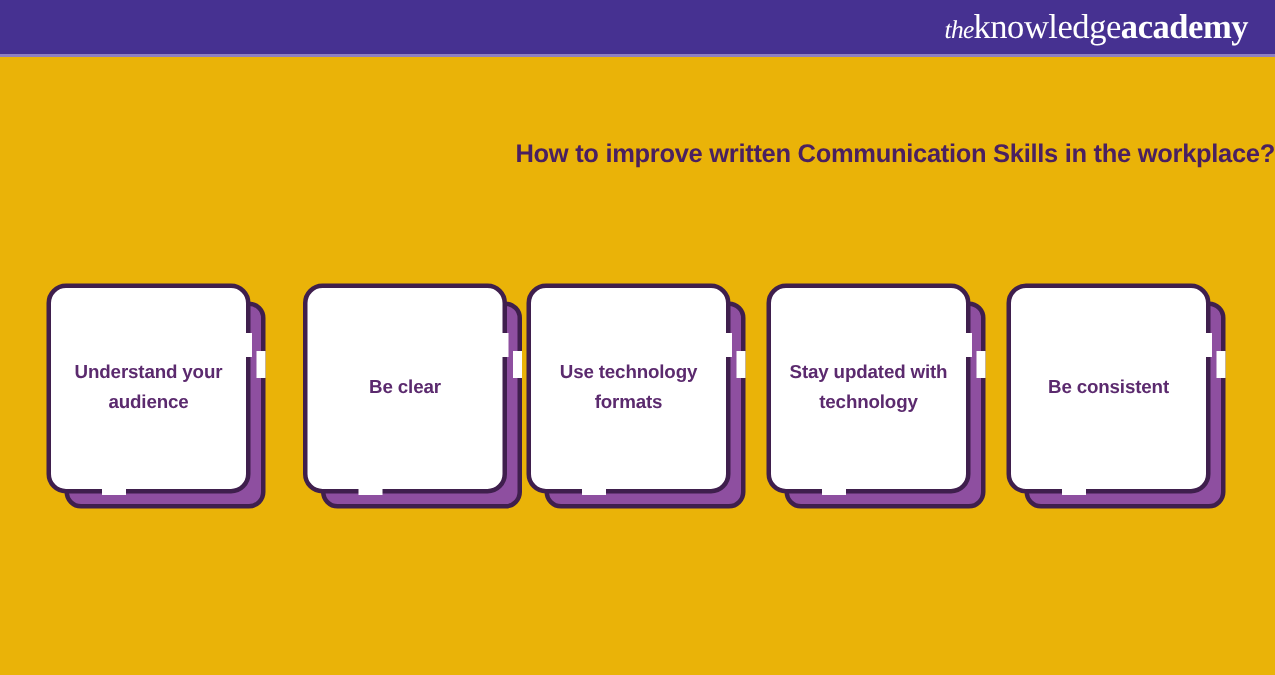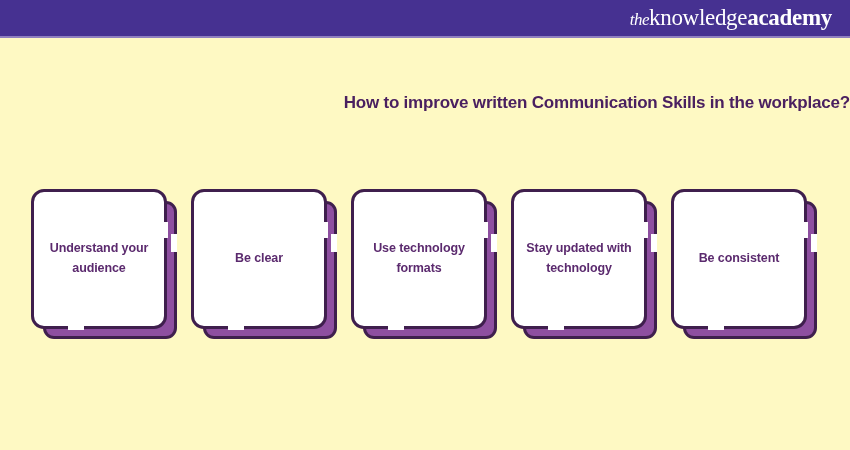--- a/index.html
+++ b/index.html
@@ -8,21 +8,21 @@
   html, body {
     width:850px; height:450px;
     background:#ffffff;
     font-family:"Liberation Sans", sans-serif;
     overflow:hidden;
   }
 
   .page {
     position:relative;
     width:850px; height:450px;
-    background:#fef9c3;
+    background:#eab308;
   }
 
   
   .header {
     position:absolute;
     left:0; top:0;
     width:850px; height:36px;
     background:#463191;
   }
   .header-underline {
@@ -150,21 +150,21 @@
       <div class="card-shadow">
         <div class="card-shadow-notch"></div>
       </div>
       <div class="card-face">
         <div class="card-face-notch"></div>
         <div class="card-face-notch-right"></div>
       </div>
       <div class="card-label">Understand your audience</div>
     </div>
 
-    <div class="card" style="left:160px;padding-left:25px;">
+    <div class="card" style="left:171px;padding-left:25px;">
       <div class="card-shadow">
         <div class="card-shadow-notch"></div>
       </div>
       <div class="card-face">
         <div class="card-face-notch"></div>
         <div class="card-face-notch-right"></div>
       </div>
       <div class="card-label">Be clear</div>
     </div>
 

